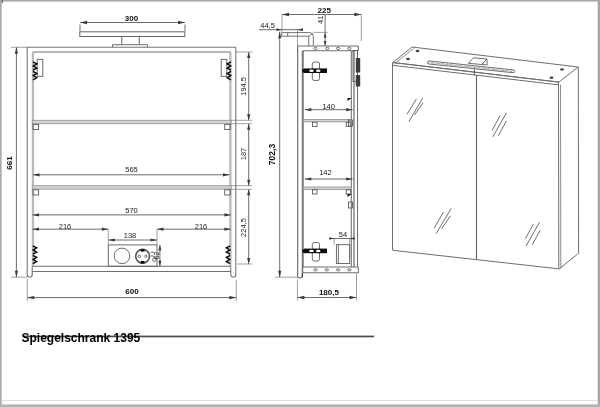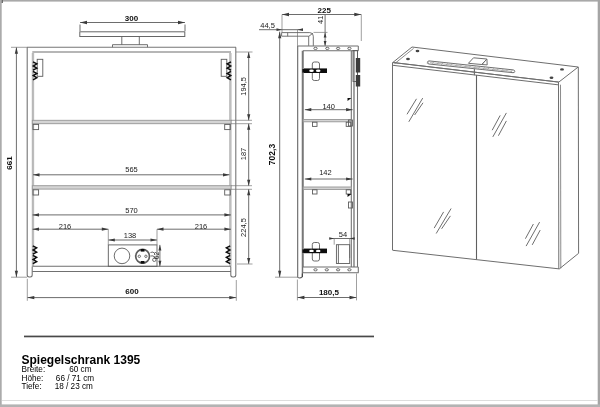--- a/index.html
+++ b/index.html
@@ -301,20 +301,15 @@
 
   <g stroke="#6e6e6e">
     <path d="M525.4,238.7 L533.4,224 M526.1,246.1 L539.6,222.1 M532.2,244.9 L540.2,230.1"></path>
   </g>
 </g>
 
 <rect x="24" y="335.6" width="350" height="1.7" fill="#4a4a4a" stroke="none"></rect>
 </g>
 </svg>
 
-<div style="position:absolute;left:21.5px;top:353px;font-size:12px;font-weight:bold;color:#000;">Spiegelschrank 1395</div>
-
-<div style="position:absolute;left:21.5px;top:366px;font-size:8.2px;color:#000;line-height:8.7px;">
-  <div>Breite:<span style="display:inline-block;width:24px;"></span>60 cm</div>
-  <div>Höhe:<span style="display:inline-block;width:12.5px;"></span>66 / 71 cm</div>
-  <div>Tiefe:<span style="display:inline-block;width:13px;"></span>18 / 23 cm</div>
+<div style="position:absolute;left:21.5px;top:331px;font-size:12px;font-weight:bold;color:#000;">Spiegelschrank 1395</div>
+
 </div>
-</div>
 
 </body></html>

